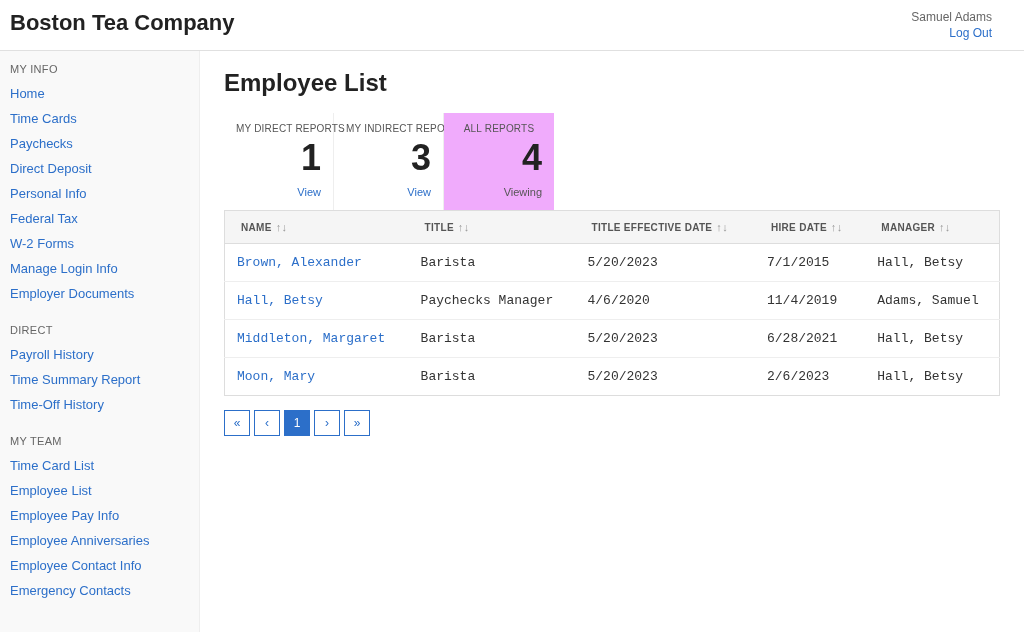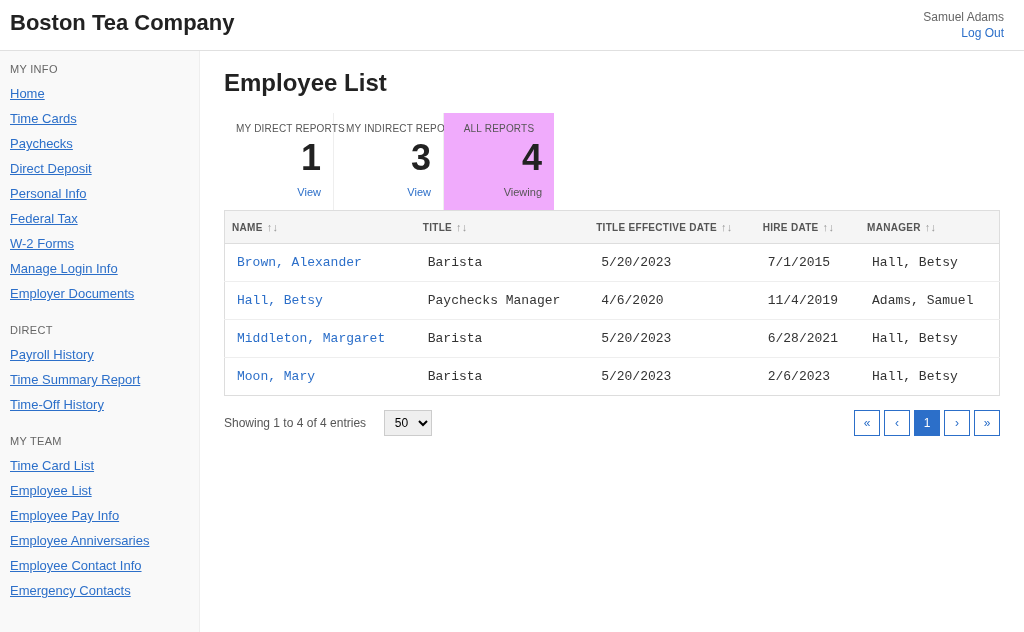--- a/index.html
+++ b/index.html
@@ -2,40 +2,40 @@
 <html><head>
   <meta charset="utf-8">
   <style>
     * { margin: 0; padding: 0; box-sizing: border-box; }
     body { font-family: 'Segoe UI', Arial, sans-serif; font-size: 13px; color: #333; background: #fff; }
     
     .header {
       display: flex;
       justify-content: space-between;
       align-items: flex-start;
-      padding: 10px 20px 10px 10px;
+      padding: 10px 32px 10px 10px;
       border-bottom: 1px solid #e0e0e0;
     }
     .company-name { font-size: 22px; font-weight: 700; color: #222; }
     .header-right { text-align: right; font-size: 12px; }
     .user-name { color: #666; }
     .logout-link { color: #2c6fc9; cursor: pointer; display: block; margin-top: 2px; }
     
     .container { display: flex; }
     
     .sidebar {
       width: 200px;
       background: #f9f9f9;
       padding: 12px 10px;
       min-height: 600px;
       border-right: 1px solid #eee;
     }
     .sidebar-section { margin-bottom: 18px; }
     .sidebar-heading { font-size: 11px; color: #666; font-weight: 400; letter-spacing: 0.3px; margin-bottom: 6px; }
-    .sidebar-item { display: block; color: #2c6fc9; padding: 5px 0; cursor: pointer; font-size: 13px; text-decoration: underline; }
+    .sidebar-item { display: block; color: #2c6fc9; padding: 5px 0; cursor: pointer; font-size: 13px; }
     
     .main {
       flex: 1;
       padding: 18px 24px;
     }
     .page-title { font-size: 24px; font-weight: 700; color: #222; margin-bottom: 16px; }
     
     .report-cards { display: flex; }
     .report-card {
       width: 110px;
@@ -62,21 +62,21 @@
     .search-input { border: none; outline: none; flex: 1; font-size: 12px; color: #666; }
     .search-icon { color: #888; }
     
     .data-table { width: 100%; border-collapse: collapse; border: 1px solid #ddd; }
     .data-table th {
       background: #f5f5f5;
       font-size: 10px;
       font-weight: 600;
       color: #555;
       text-align: left;
-      padding: 10px 7px;
+      padding: 10px 16px;
       border-bottom: 1px solid #ddd;
       letter-spacing: 0.3px;
     }
     .sort-icon { color: #999; margin-left: 4px; font-size: 11px; }
     .data-table td { padding: 11px 12px; border-bottom: 1px solid #eee; font-size: 13px; font-family: Liberation Mono, monospace; }
     .data-table tr:last-child td { border-bottom: none; }
     .name-link { color: #2c6fc9; cursor: pointer; }
     
     .table-footer { display: flex; justify-content: space-between; align-items: center; margin-top: 14px; }
     .showing-text { font-size: 12px; color: #555; }
@@ -195,26 +195,20 @@
             <td><a class="name-link">Moon, Mary</a></td>
             <td>Barista</td>
             <td>5/20/2023</td>
             <td>2/6/2023</td>
             <td>Hall, Betsy</td>
           </tr>
         </tbody>
     </table>
 
     <div class="table-footer">
-      <div>
-        <span class="showing-text">Showing 1 to 4 of 4 entries</span>
-        <select class="page-size-select">
-          <option>50</option>
-        </select>
-      </div>
       <div class="pagination">
         <div class="page-btn">
           <span>«</span>
         </div>
         <div class="page-btn">
           <span>‹</span>
         </div>
         <div class="page-btn active">1</div>
         <div class="page-btn">
           <span>›</span>

